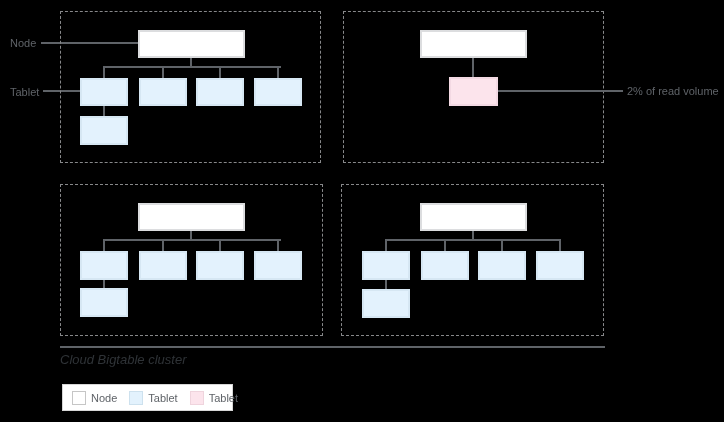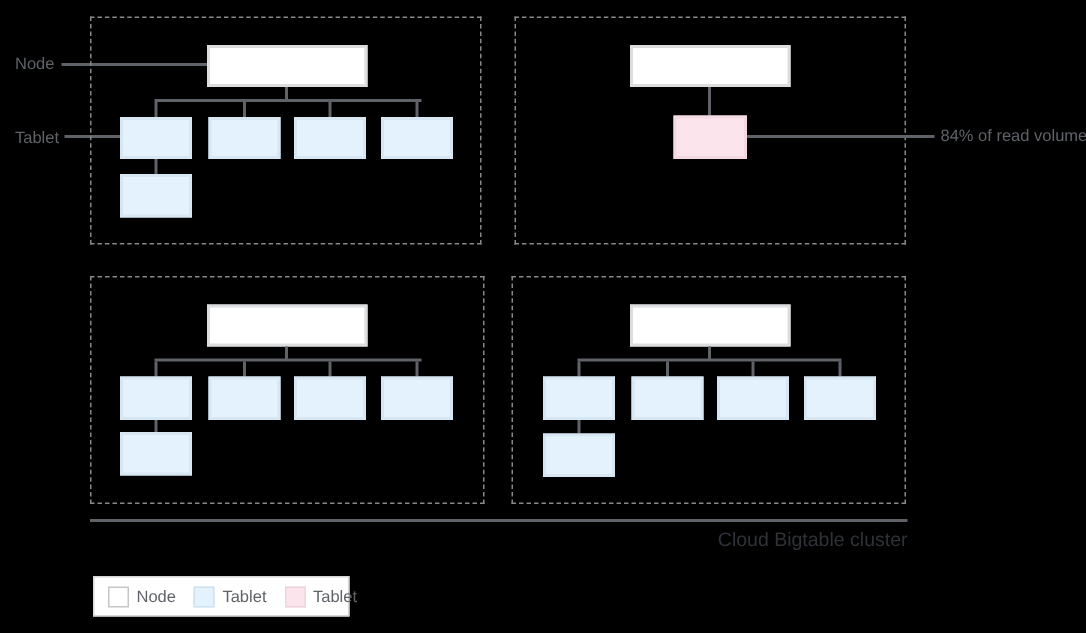--- a/index.html
+++ b/index.html
@@ -42,23 +42,24 @@
     font-size: 11px;
     line-height: 12px;
     color: #5f6368;
     white-space: nowrap;
   }
   .caption {
     position: absolute;
     left: 60px;
     top: 352px;
     width: 545px;
-    text-align: right;
+    text-align: left;
     font-size: 13px;
     color: #2f3337;
+    font-style: italic;
   }
   .legend {
     position: absolute;
     left: 62px;
     top: 384px;
     width: 171px;
     height: 27px;
     box-sizing: border-box;
     background: #ffffff;
     border: 1px solid #d6d6d6;
@@ -112,21 +113,21 @@
   <div class="box tablet-box" style="left:139px; top:78px; width:48px; height:28px;"></div>
   <div class="box tablet-box" style="left:196px; top:78px; width:48px; height:28px;"></div>
   <div class="box tablet-box" style="left:254px; top:78px; width:48px; height:28px;"></div>
   <div class="line" style="left:103px; top:106px; width:2px; height:10px;"></div>
   <div class="box tablet-box" style="left:80px; top:116px; width:48px; height:29px;"></div>
 
   <div class="box node-box" style="left:420px; top:30px; width:107px; height:28px;"></div>
   <div class="line" style="left:472px; top:58px; width:2px; height:19px;"></div>
   <div class="box hot-box" style="left:449px; top:77px; width:49px; height:29px;"></div>
   <div class="line" style="left:498px; top:90px; width:125px; height:2px;"></div>
-  <span class="ptr-label" style="left:627px; top:85px;">84% of read volume</span>
+  <span class="ptr-label" style="left:627px; top:85px;">2% of read volume</span>
 
   <div class="box node-box" style="left:138px; top:203px; width:107px; height:28px;"></div>
   <div class="line" style="left:190px; top:231px; width:2px; height:9px;"></div>
   <div class="line" style="left:103px; top:239px; width:178px; height:2px;"></div>
   <div class="line" style="left:103px; top:241px; width:2px; height:10px;"></div>
   <div class="line" style="left:162px; top:241px; width:2px; height:10px;"></div>
   <div class="line" style="left:219px; top:241px; width:2px; height:10px;"></div>
   <div class="line" style="left:277px; top:241px; width:2px; height:10px;"></div>
   <div class="box tablet-box" style="left:80px;  top:251px; width:48px; height:29px;"></div>
   <div class="box tablet-box" style="left:139px; top:251px; width:48px; height:29px;"></div>

